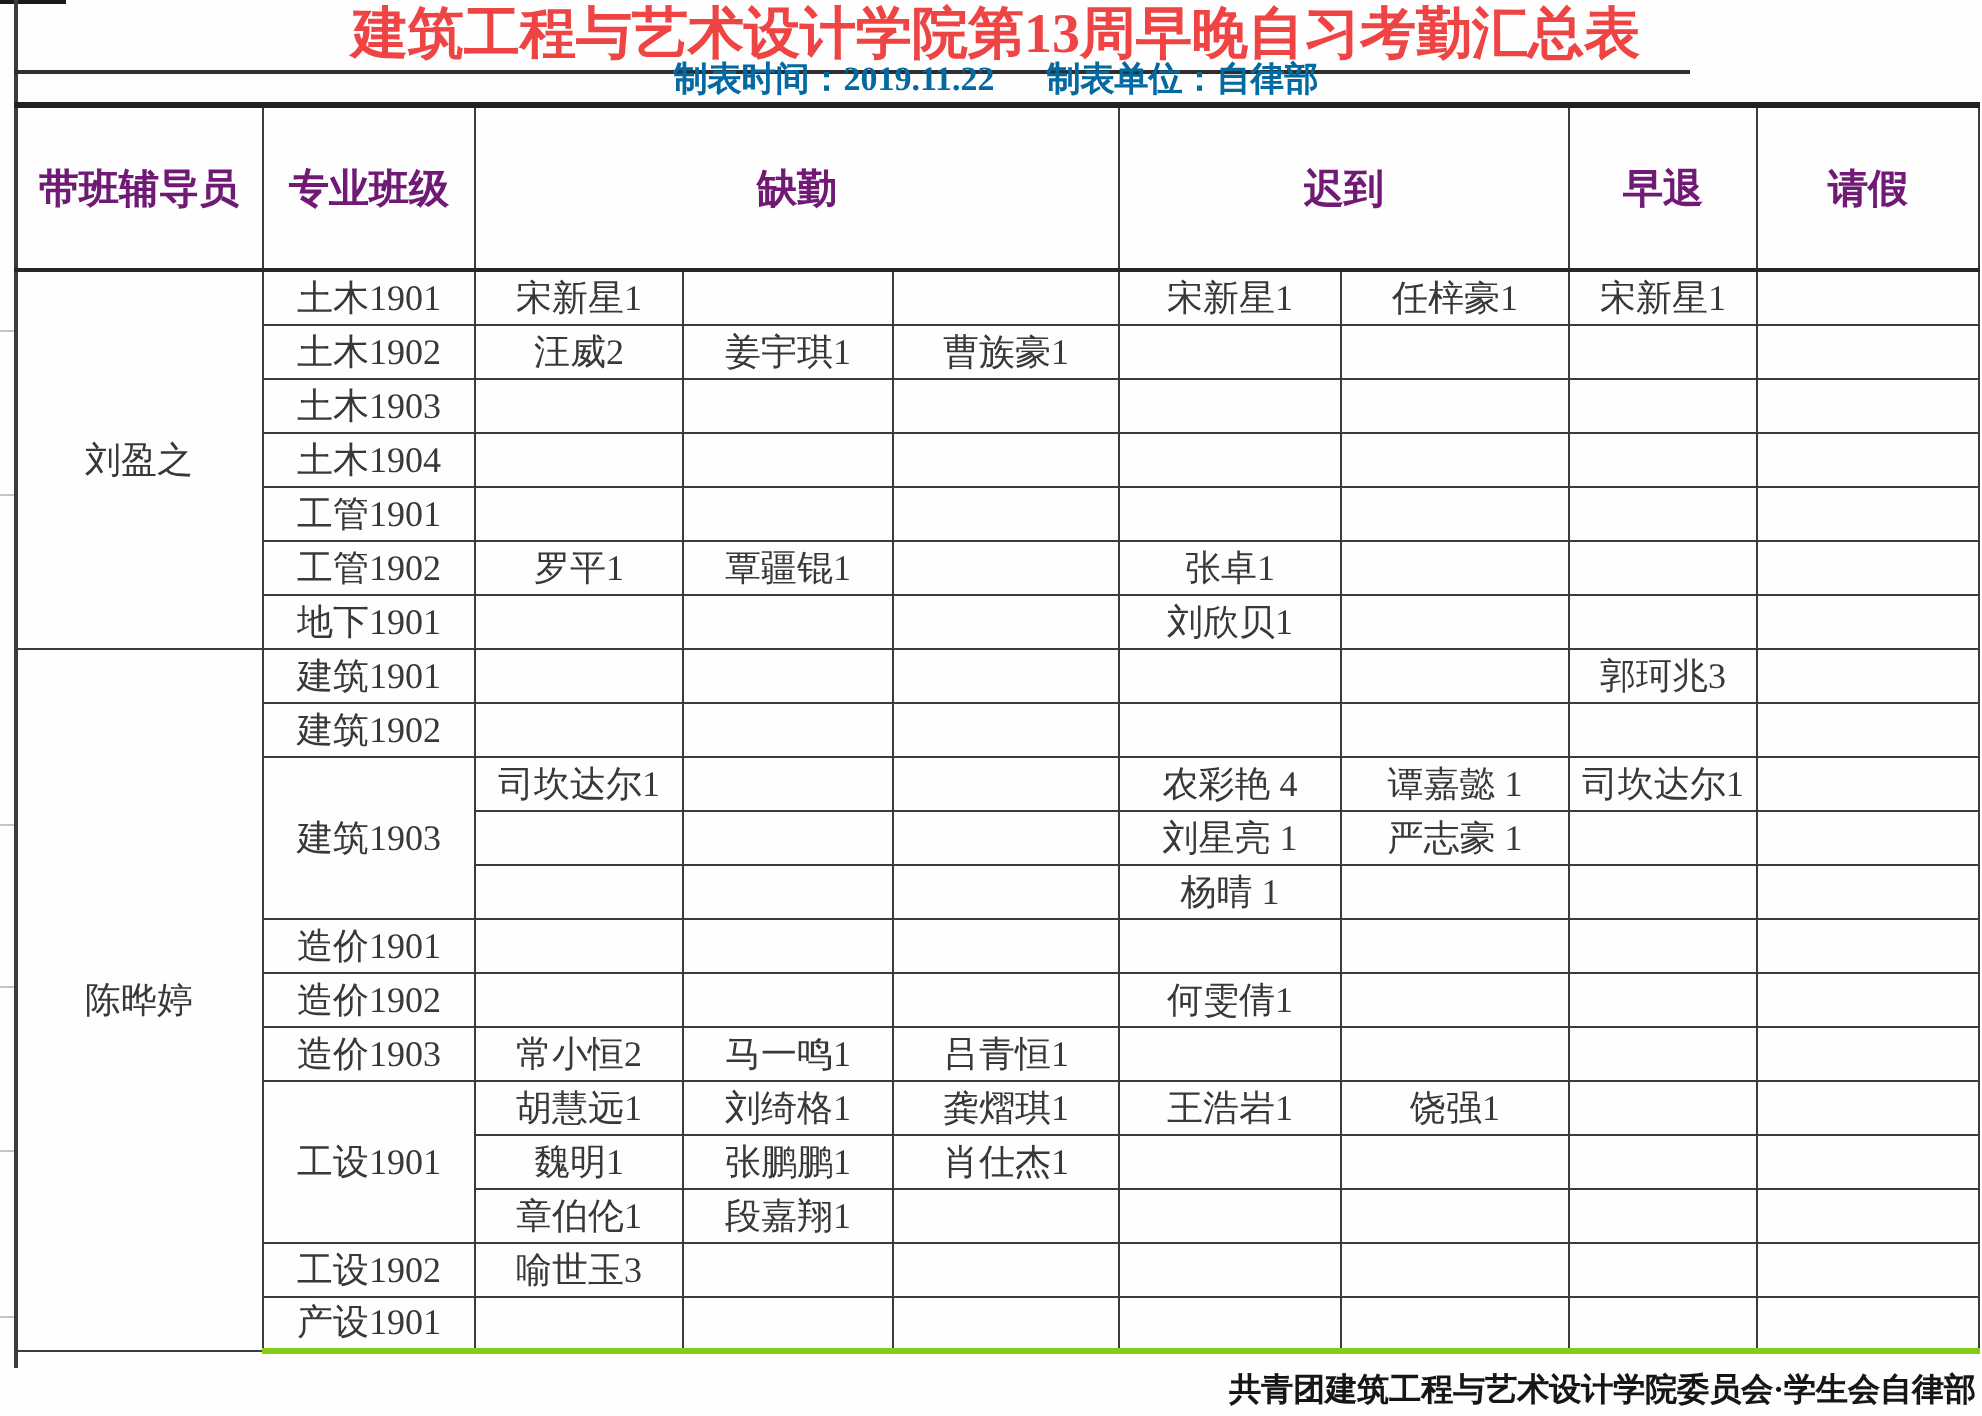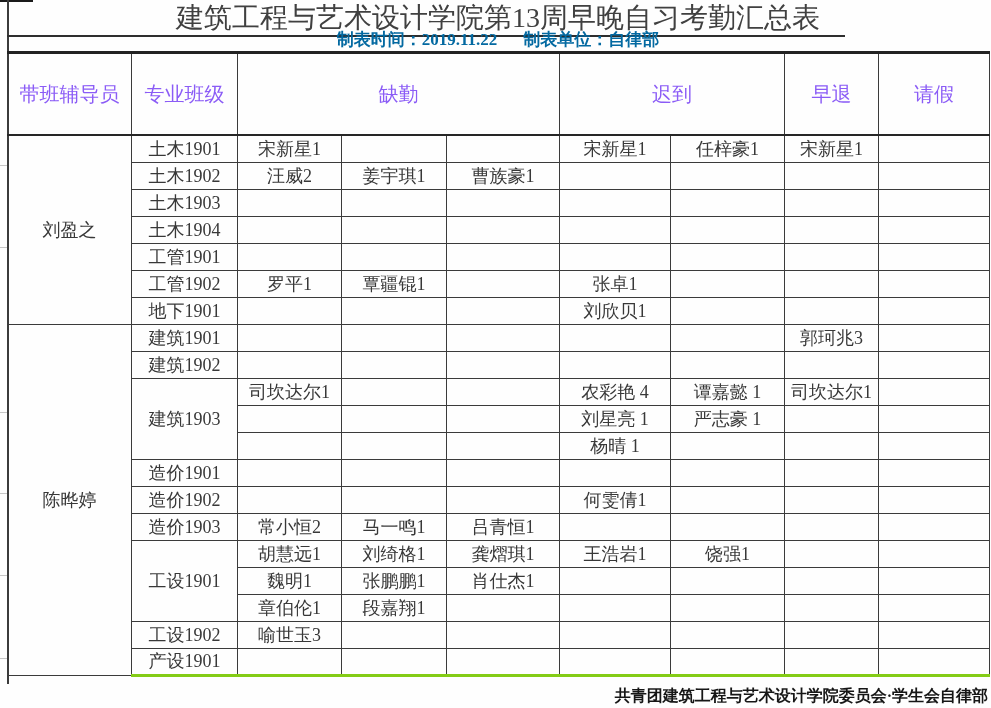--- a/index.html
+++ b/index.html
@@ -1,30 +1,30 @@
 <!DOCTYPE html>
 <html><head>
 <meta charset="utf-8">
 <style>
   html,body{margin:0;padding:0;background:#fff;}
   .page{
     position:relative;width:991px;height:708px;background:#fefefe;
     font-family:"Liberation Serif","DejaVu Serif",serif;color:#2f2f2f;overflow:hidden;
   }
   .sheet{position:absolute;left:7px;top:0;width:982px;}
-  .title-row{height:28px;line-height:36px;text-align:center;font-size:28px;font-weight:400;color:#404040;white-space:nowrap;}
+  .title-row{height:28px;line-height:36px;text-align:center;font-size:28px;font-weight:700;color:#ef4444;white-space:nowrap;}
   .title-underline{position:absolute;left:7px;top:35px;width:838px;height:2px;background:#2e2e2e;}
   .subtitle-row{height:23px;line-height:23px;text-align:center;font-size:17px;font-weight:700;color:#0369a1;white-space:nowrap;}
   .subtitle-row .gap{display:inline-block;width:26px;}
   table.grid{border-collapse:collapse;table-layout:fixed;width:982px;}
   table.grid td,table.grid th{
     border:1.5px solid #3b3b3b;text-align:center;vertical-align:middle;
     padding:0;overflow:hidden;white-space:nowrap;font-weight:400;
   }
-  table.grid thead th{height:80px;font-size:20px;font-weight:400;color:#8b5cf6;border-top:3px solid #222;border-bottom:2.5px solid #262626;}
+  table.grid thead th{height:80px;font-size:20px;font-weight:700;color:#701a75;border-top:3px solid #222;border-bottom:2.5px solid #262626;}
   table.grid tbody tr{height:27px;}
   table.grid tbody td{font-size:18px;color:#383838;line-height:1;}
   td.cls{font-size:19px;color:#343434;}
   td.counselor{font-size:20px;color:#303030;}
   td.small-name{font-size:13.5px;color:#4a4a4a;}
   tr.last-row td{border-bottom:3px solid #84cc16;}
   .left-edge{position:absolute;left:7px;top:0;width:2px;height:684px;background:#3b3b3b;}
   .corner-mark{position:absolute;left:0;top:0;width:33px;height:2px;background:#1a1a1a;}
   .gutter-tick{position:absolute;left:0;width:7px;height:1px;background:#c6c6c6;}
   .footer-row{position:absolute;left:7px;top:684px;width:982px;height:24px;line-height:24px;

